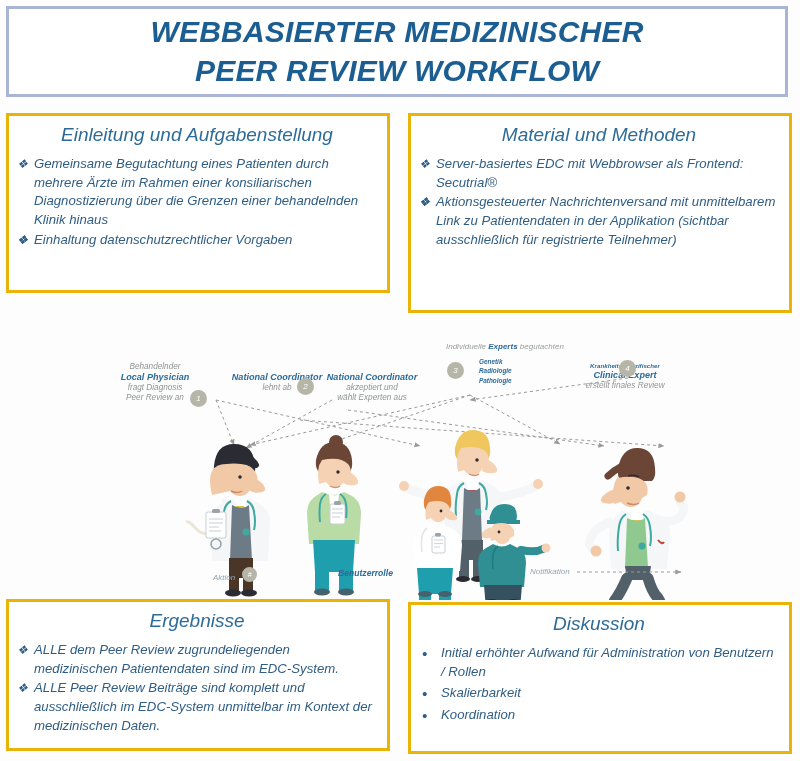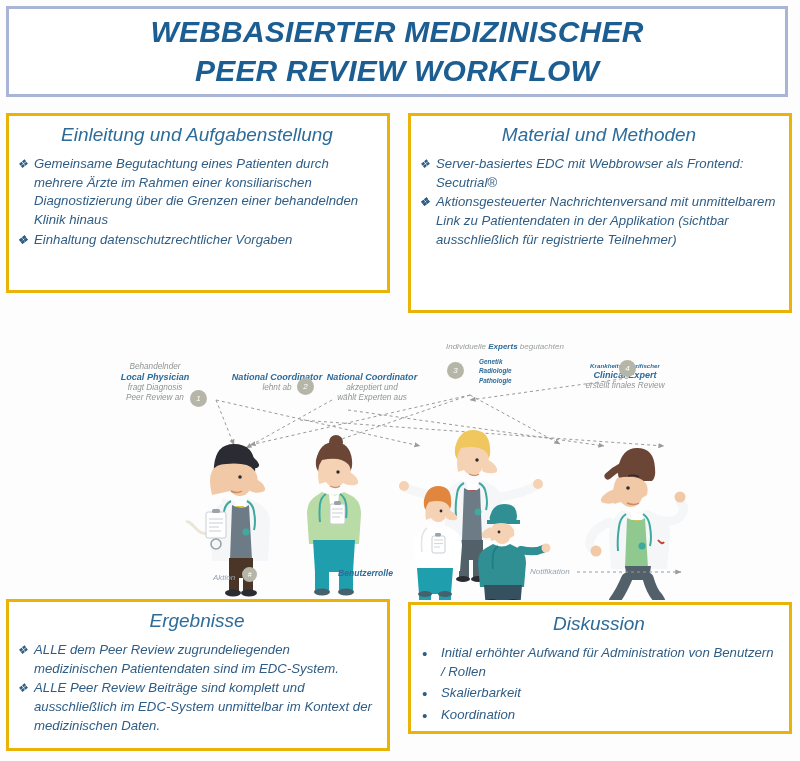--- a/index.html
+++ b/index.html
@@ -90,21 +90,21 @@
     top: -1px;
   }
   .bullets.dots li {
     padding-left: 22px;
     margin-bottom: 3px;
   }
 
   #panel-intro   { left: 6px;   top: 113px; width: 384px; height: 180px; }
   #panel-methods { left: 408px; top: 113px; width: 384px; height: 200px; }
   #panel-results { left: 6px;   top: 599px; width: 384px; height: 152px; }
-  #panel-discuss { left: 408px; top: 602px; width: 384px; height: 132px; }
+  #panel-discuss { left: 408px; top: 602px; width: 384px; height: 152px; }
 
   
   .figure {
     position: absolute;
     left: 0;
     top: 300px;
     width: 800px;
     height: 300px;
   }
   .figure svg { display: block; }

